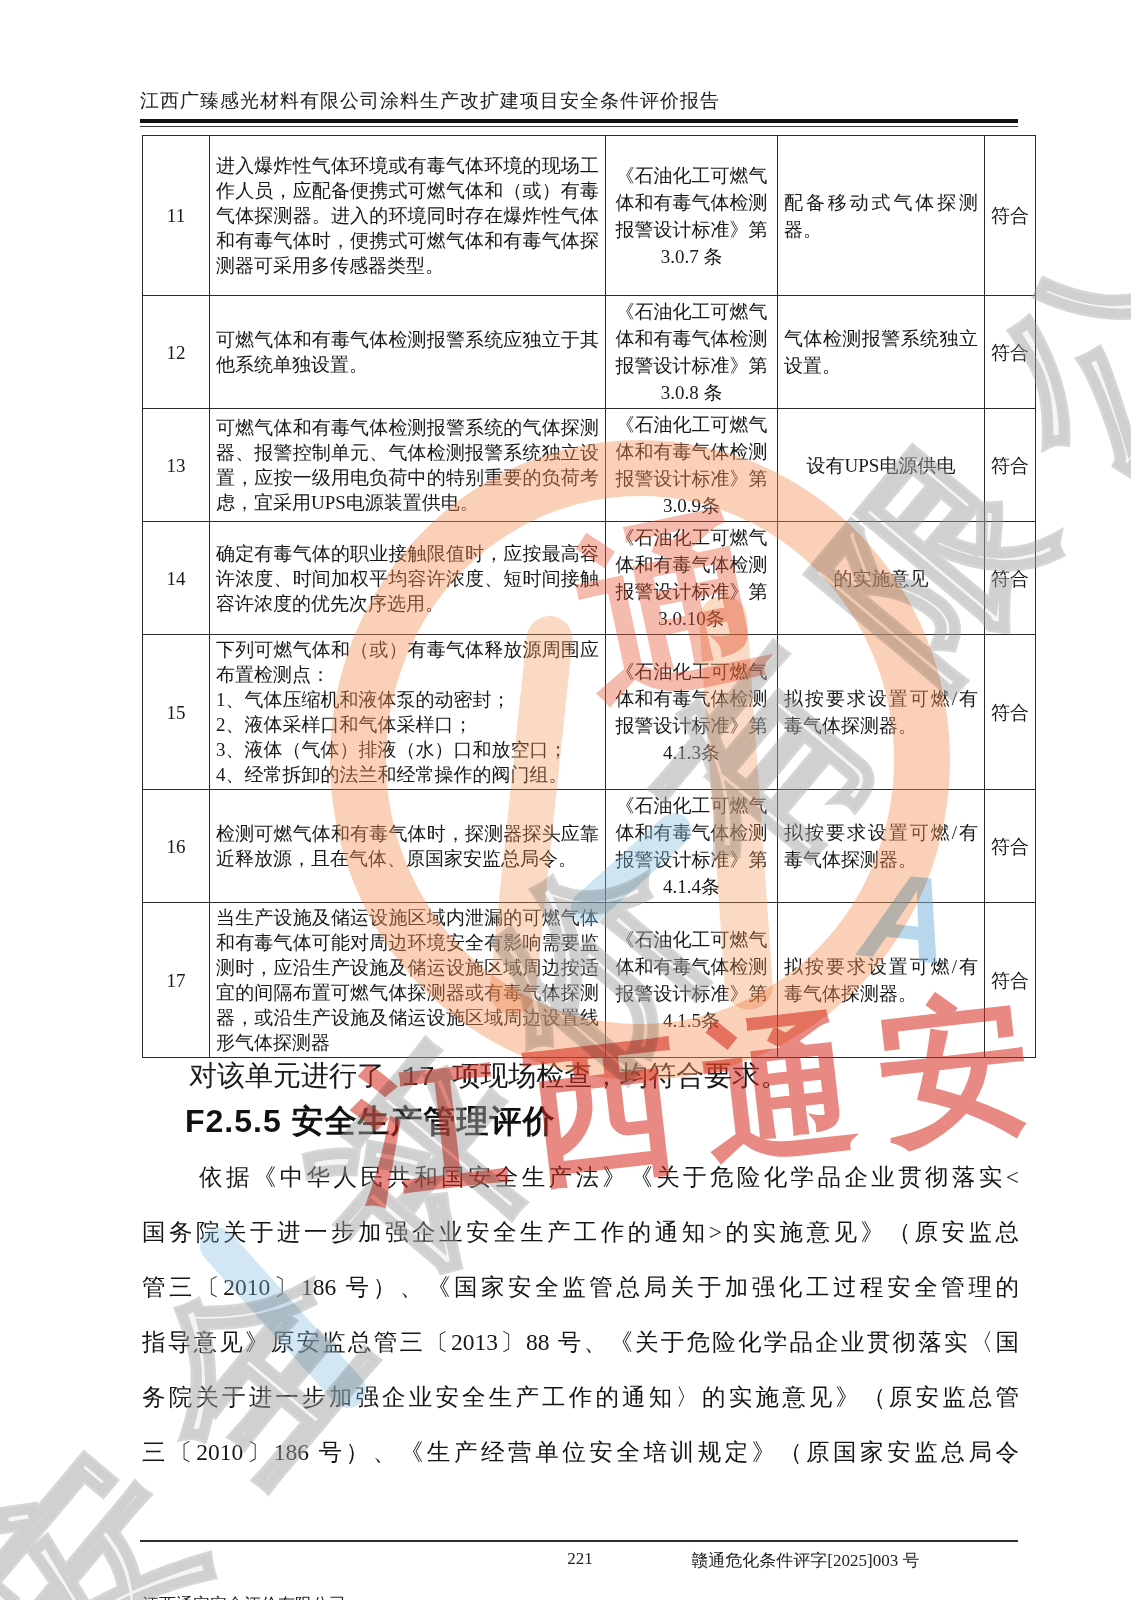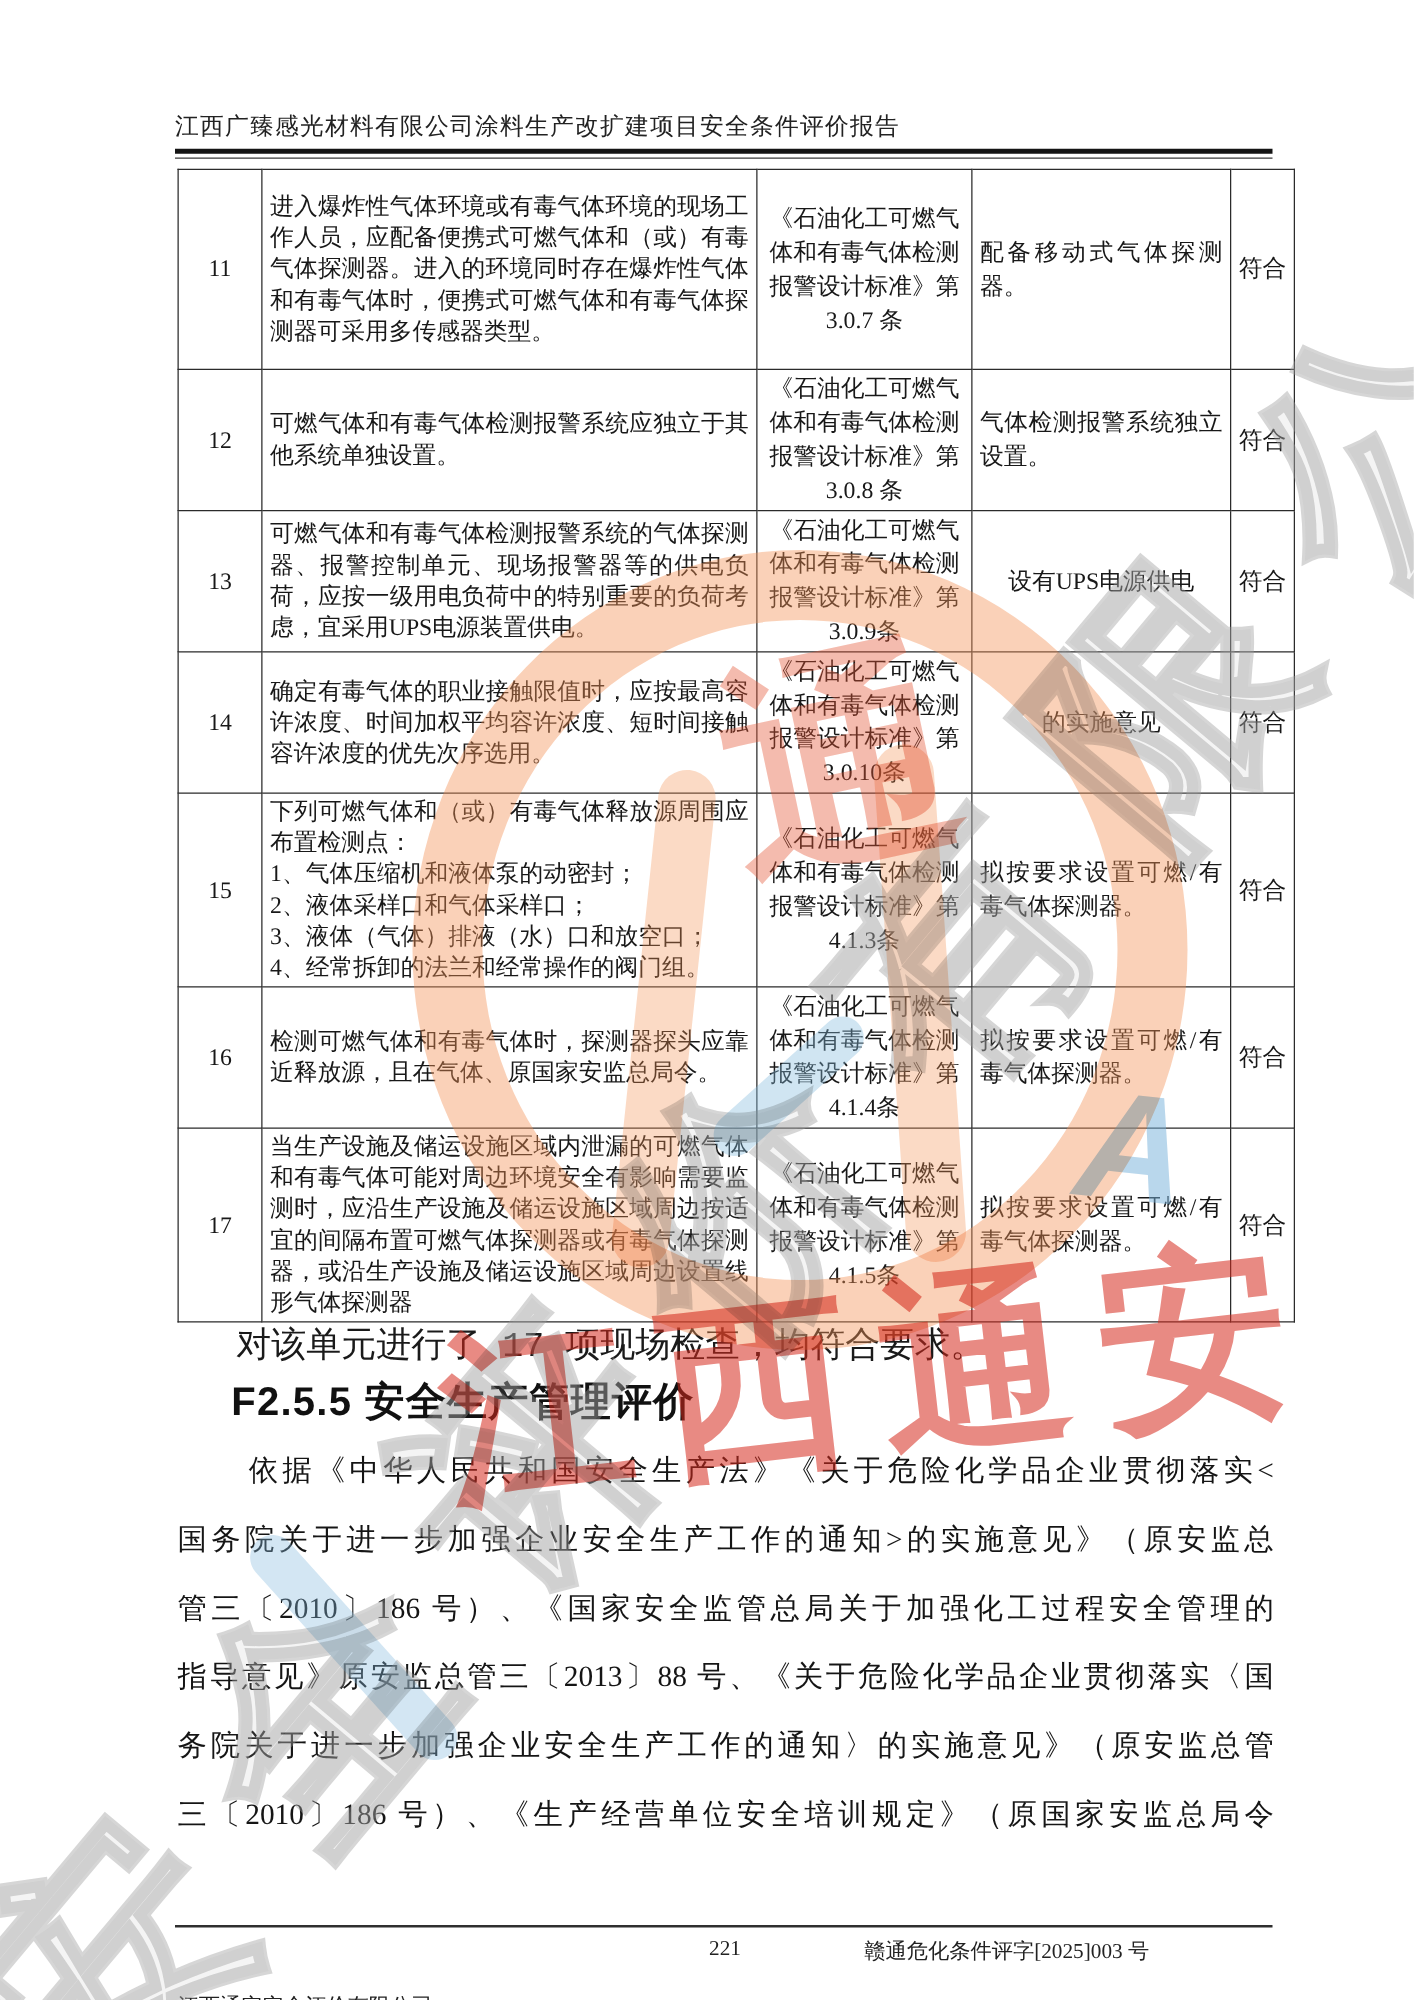--- a/index.html
+++ b/index.html
@@ -136,21 +136,21 @@
   </tr>
   <tr style="height:105px">
     <td class="td-no">12</td>
     <td class="td-req">可燃气体和有毒气体检测报警系统应独立于其他系统单独设置。</td>
     <td class="td-std">《石油化工可燃气体和有毒气体检测报警设计标准》第 3.0.8 条</td>
     <td class="td-mea">气体检测报警系统独立设置。</td>
     <td class="td-status">符合</td>
   </tr>
   <tr style="height:104px">
     <td class="td-no">13</td>
-    <td class="td-req">可燃气体和有毒气体检测报警系统的气体探测器、报警控制单元、现场报警器等的供电负荷，应按一级用电负荷中的特别重要的负荷考虑，宜采用UPS电源装置供电。</td>
+    <td class="td-req">可燃气体和有毒气体检测报警系统的气体探测器、报警控制单元、气体检测报警系统独立设置，应按一级用电负荷中的特别重要的负荷考虑，宜采用UPS电源装置供电。</td>
     <td class="td-std">《石油化工可燃气体和有毒气体检测报警设计标准》第3.0.9条</td>
     <td class="td-mea center">设有UPS电源供电</td>
     <td class="td-status">符合</td>
   </tr>
   <tr style="height:105px">
     <td class="td-no">14</td>
     <td class="td-req">确定有毒气体的职业接触限值时，应按最高容许浓度、时间加权平均容许浓度、短时间接触容许浓度的优先次序选用。</td>
     <td class="td-std">《石油化工可燃气体和有毒气体检测报警设计标准》第3.0.10条</td>
     <td class="td-mea center">的实施意见</td>
     <td class="td-status">符合</td>

